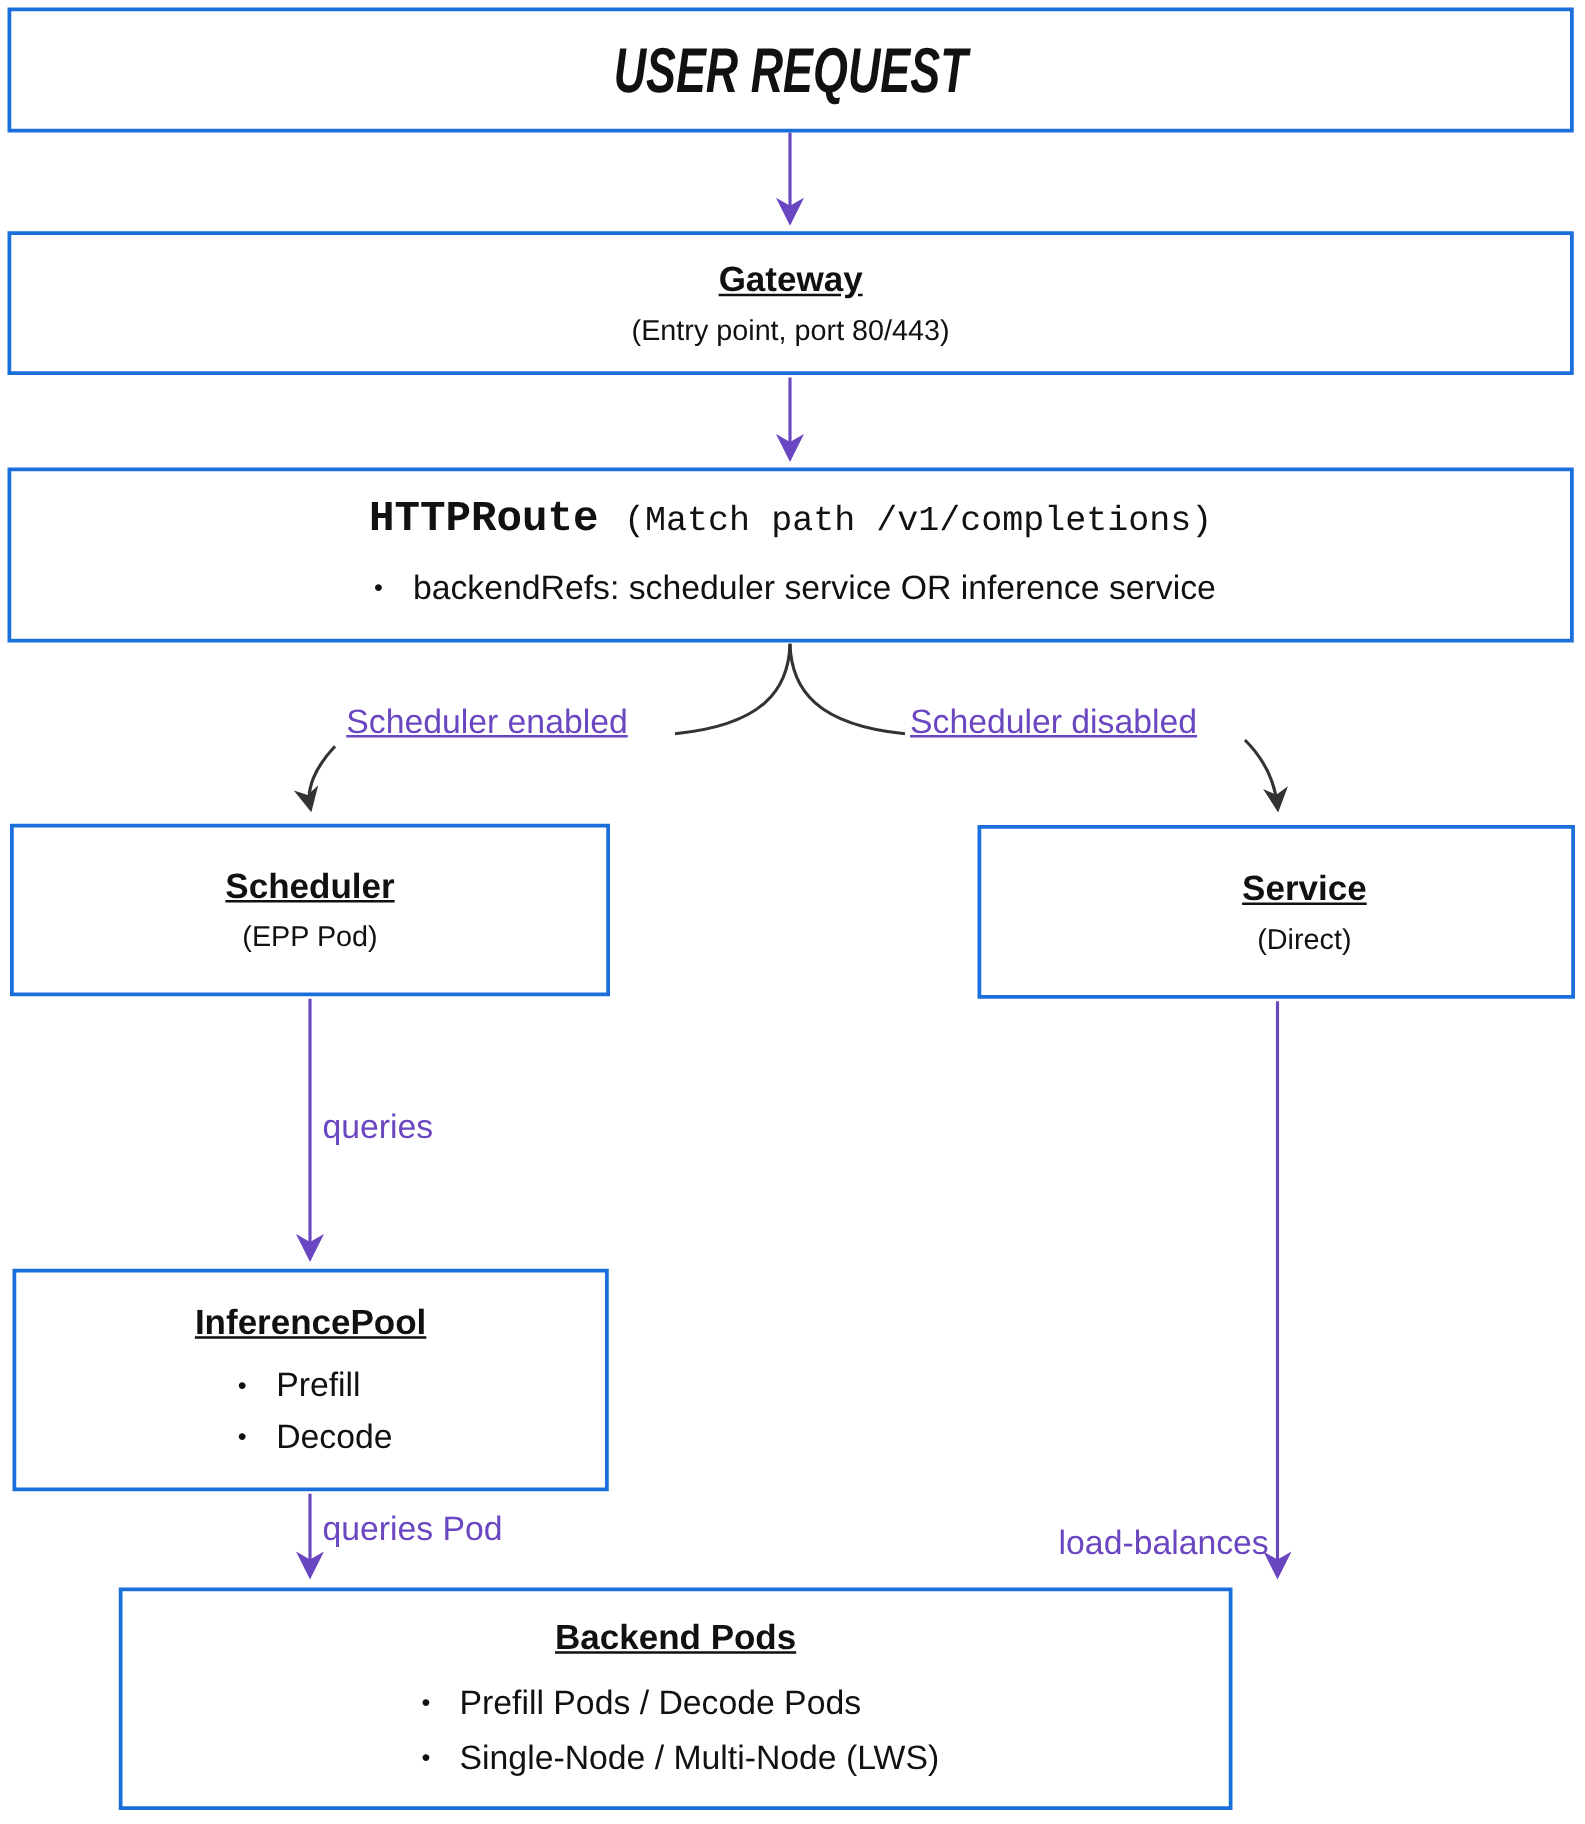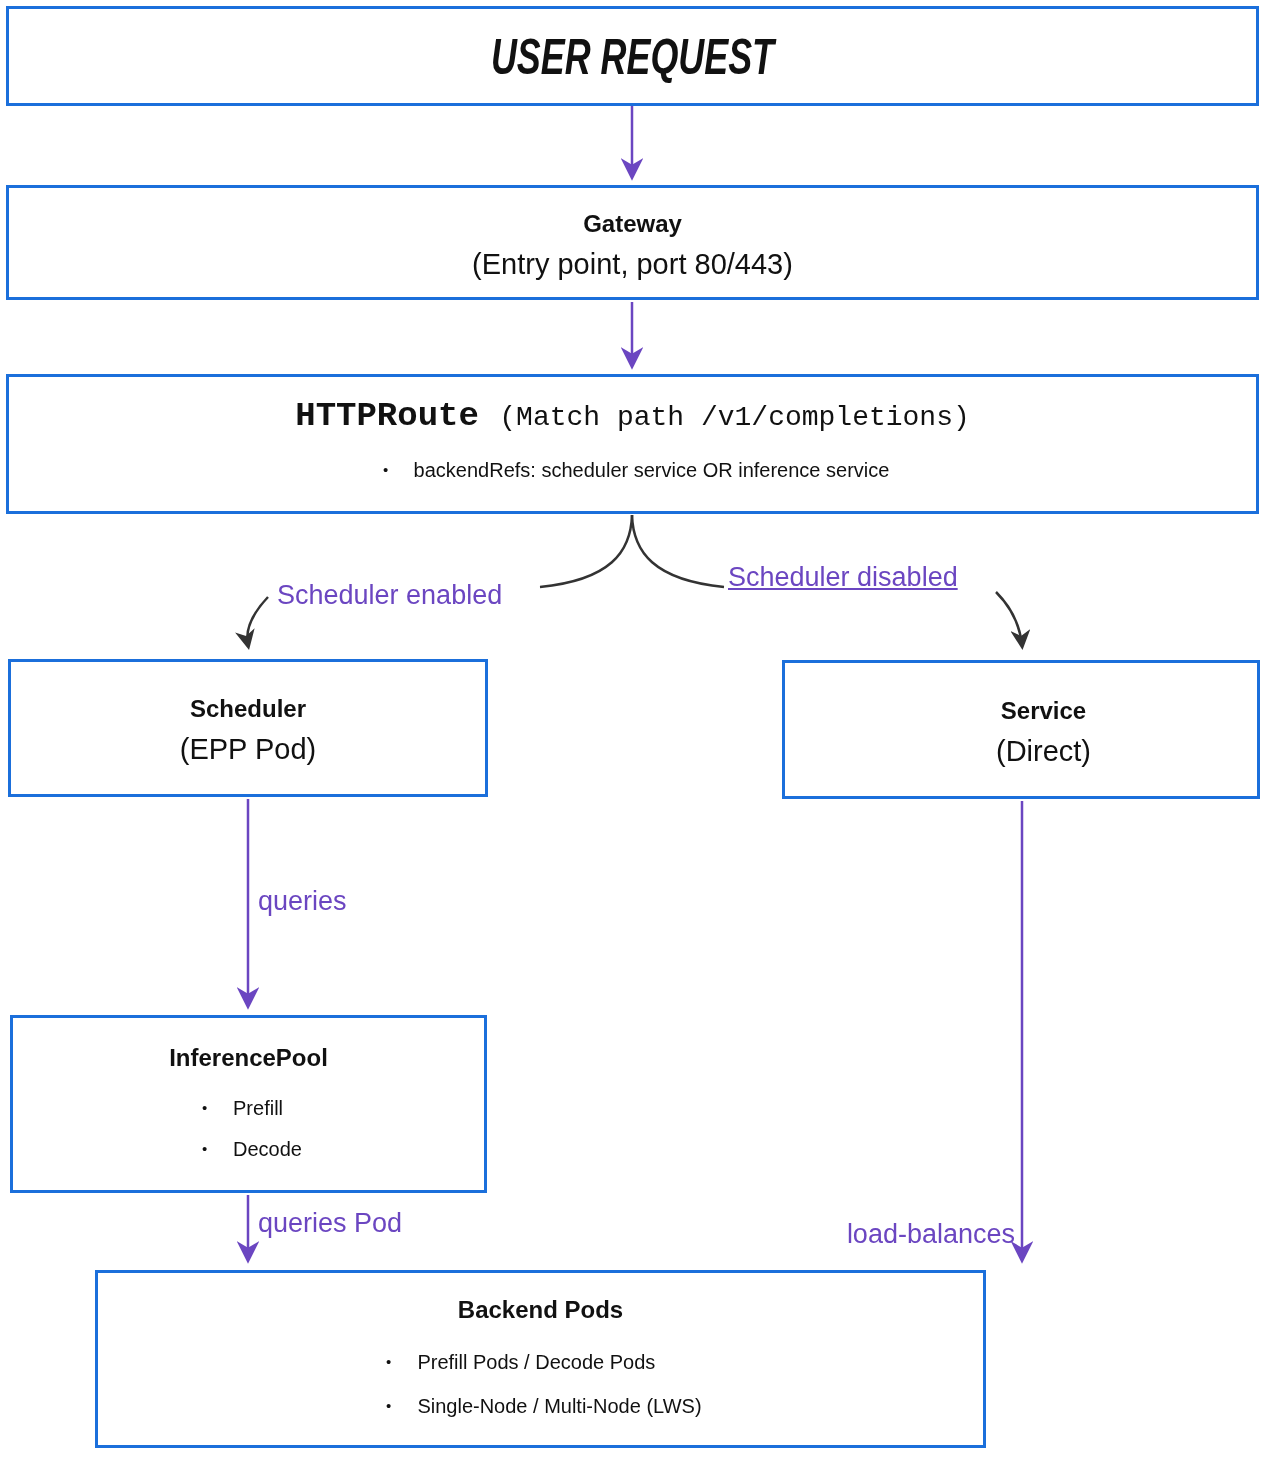--- a/index.html
+++ b/index.html
@@ -6,27 +6,27 @@
   body{font-family:"Liberation Sans","DejaVu Sans",sans-serif;color:var(--text,#111);}
   .canvas{position:relative;width:1268px;height:1459px;background:#fff;overflow:hidden;}
   svg.edges{position:absolute;left:0;top:0;width:1268px;height:1459px;}
   .e-purple{stroke:var(--purple,#6b46c1);stroke-width:2.5;fill:none;}
   .e-dark{stroke:var(--dark,#333);stroke-width:2.5;fill:none;}
   .mk-purple{fill:var(--purple,#6b46c1);}
   .mk-dark{fill:var(--dark,#333);}
   .box{position:absolute;background:var(--box-fill,#fff);border:3px solid var(--box-border,#1b6fdb);
        box-sizing:border-box;display:flex;flex-direction:column;align-items:center;
        justify-content:center;text-align:center;}
-  .title{font-weight:700;font-size:24px;line-height:40px;color:var(--text,#111);}
-  .sub{font-size:29px;line-height:36px;margin-top:2px;}
+  .title{font-weight:700;font-size:28px;line-height:40px;color:var(--text,#111);text-decoration:underline;}
+  .sub{font-size:23px;line-height:36px;margin-top:2px;}
   .line1{font-size:34px;line-height:40px;font-family:Liberation Mono, monospace;}
   .title-inline{font-weight:700;}
   .note{font-weight:400;font-size:28px;}
   ul.bullets{list-style:none;margin:10px 0 0;padding:0;display:inline-block;text-align:left;}
-  ul.bullets li{font-size:20px;line-height:44px;padding-left:38px;position:relative;}
+  ul.bullets li{font-size:27px;line-height:44px;padding-left:38px;position:relative;}
   ul.bullets.tight li{line-height:41px;}
   ul.bullets li::before{content:"•";position:absolute;left:6px;transform:scale(0.75);}
   .ur-title{font-weight:700;font-style:italic;font-size:46px;letter-spacing:0px;
             transform:scale(0.78,1.1);white-space:nowrap;}
   .elabel{position:absolute;font-size:27px;line-height:30px;color:var(--purple,#6b46c1);white-space:nowrap;}
 </style>
 </head>
 <body>
 
 <div class="canvas">
@@ -63,21 +63,21 @@
   <div class="box" style="left:6px;top:374px;width:1253px;height:140px;">
     <div class="line1">
       <span class="title-inline">HTTPRoute</span>
       <span class="note">(Match path /v1/completions)</span>
     </div>
     <ul class="bullets">
       <li>backendRefs: scheduler service OR inference service</li>
     </ul>
   </div>
 
-  <div class="elabel" style="left:277px;top:580px;">Scheduler enabled</div>
+  <div class="elabel" style="left:277px;top:562px;text-decoration:underline;">Scheduler enabled</div>
   <div class="elabel" style="left:728px;top:562px;text-decoration:underline;">Scheduler disabled</div>
 
   <div class="box" style="left:8px;top:659px;width:480px;height:138px;justify-content:center;">
     <div class="title">Scheduler</div>
     <div class="sub">(EPP Pod)</div>
   </div>
 
   <div class="box" style="left:782px;top:660px;width:478px;height:139px;padding-left:45px;">
     <div class="title">Service</div>
     <div class="sub">(Direct)</div>

